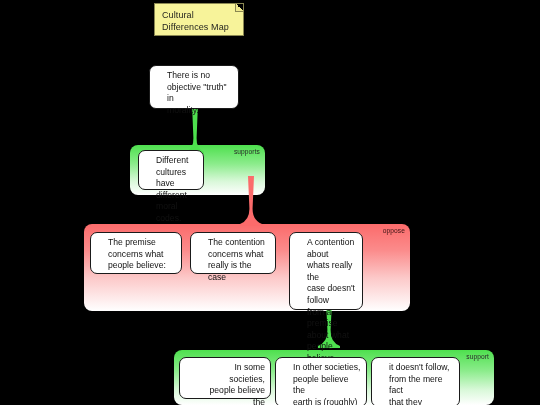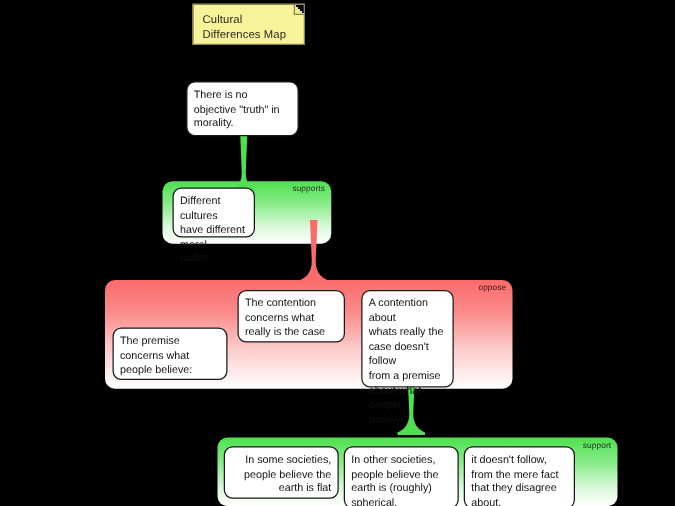--- a/index.html
+++ b/index.html
@@ -54,21 +54,21 @@
     box-sizing: border-box;
   }
 
   
   .claim {
     position: absolute;
     background: #ffffff;
     border: 1.4px solid #1a1a1a;
     border-radius: 7px;
     box-sizing: border-box;
-    padding: 4px 5px 3px 5px;
+    padding: 4px 5px 3px 17px;
     font-size: 8.6px;
     line-height: 11.6px;
     color: #111111;
     white-space: pre-line;
     z-index: 5;
   }
 
   
   .panel {
     position: absolute;
@@ -132,21 +132,21 @@
 
   <div class="connector" style="left:222px; top:176px; width:26px; height:50px;">
     <svg width="26" height="50" viewBox="0 0 26 50">
       <path d="M10 0 L16 0 L14.6 32 Q14.2 44 24 48 L24 50 L2 50 L2 48 Q11.8 44 11.4 32 Z" fill="#fb6b6b"></path>
     </svg>
   </div>
 
   <div class="panel panel-red" style="left:68px; top:224px; width:326px; height:87px;">
     <span class="panel-label on-red">oppose</span>
   </div>
-  <div class="claim" style="left:74px; top:232px; width:92px; height:42px;margin-top:30px;">The premise
+  <div class="claim" style="left:74px; top:232px; width:92px; height:42px;">The premise
 concerns what
 people believe:</div>
   <div class="claim" style="left:174px; top:232px; width:86px; height:42px;">The contention
 concerns what
 really is the case</div>
   <div class="claim" style="left:273px; top:232px; width:74px; height:78px;">A contention about
 whats really the
 case doesn't follow
 from a premise
 about what people

